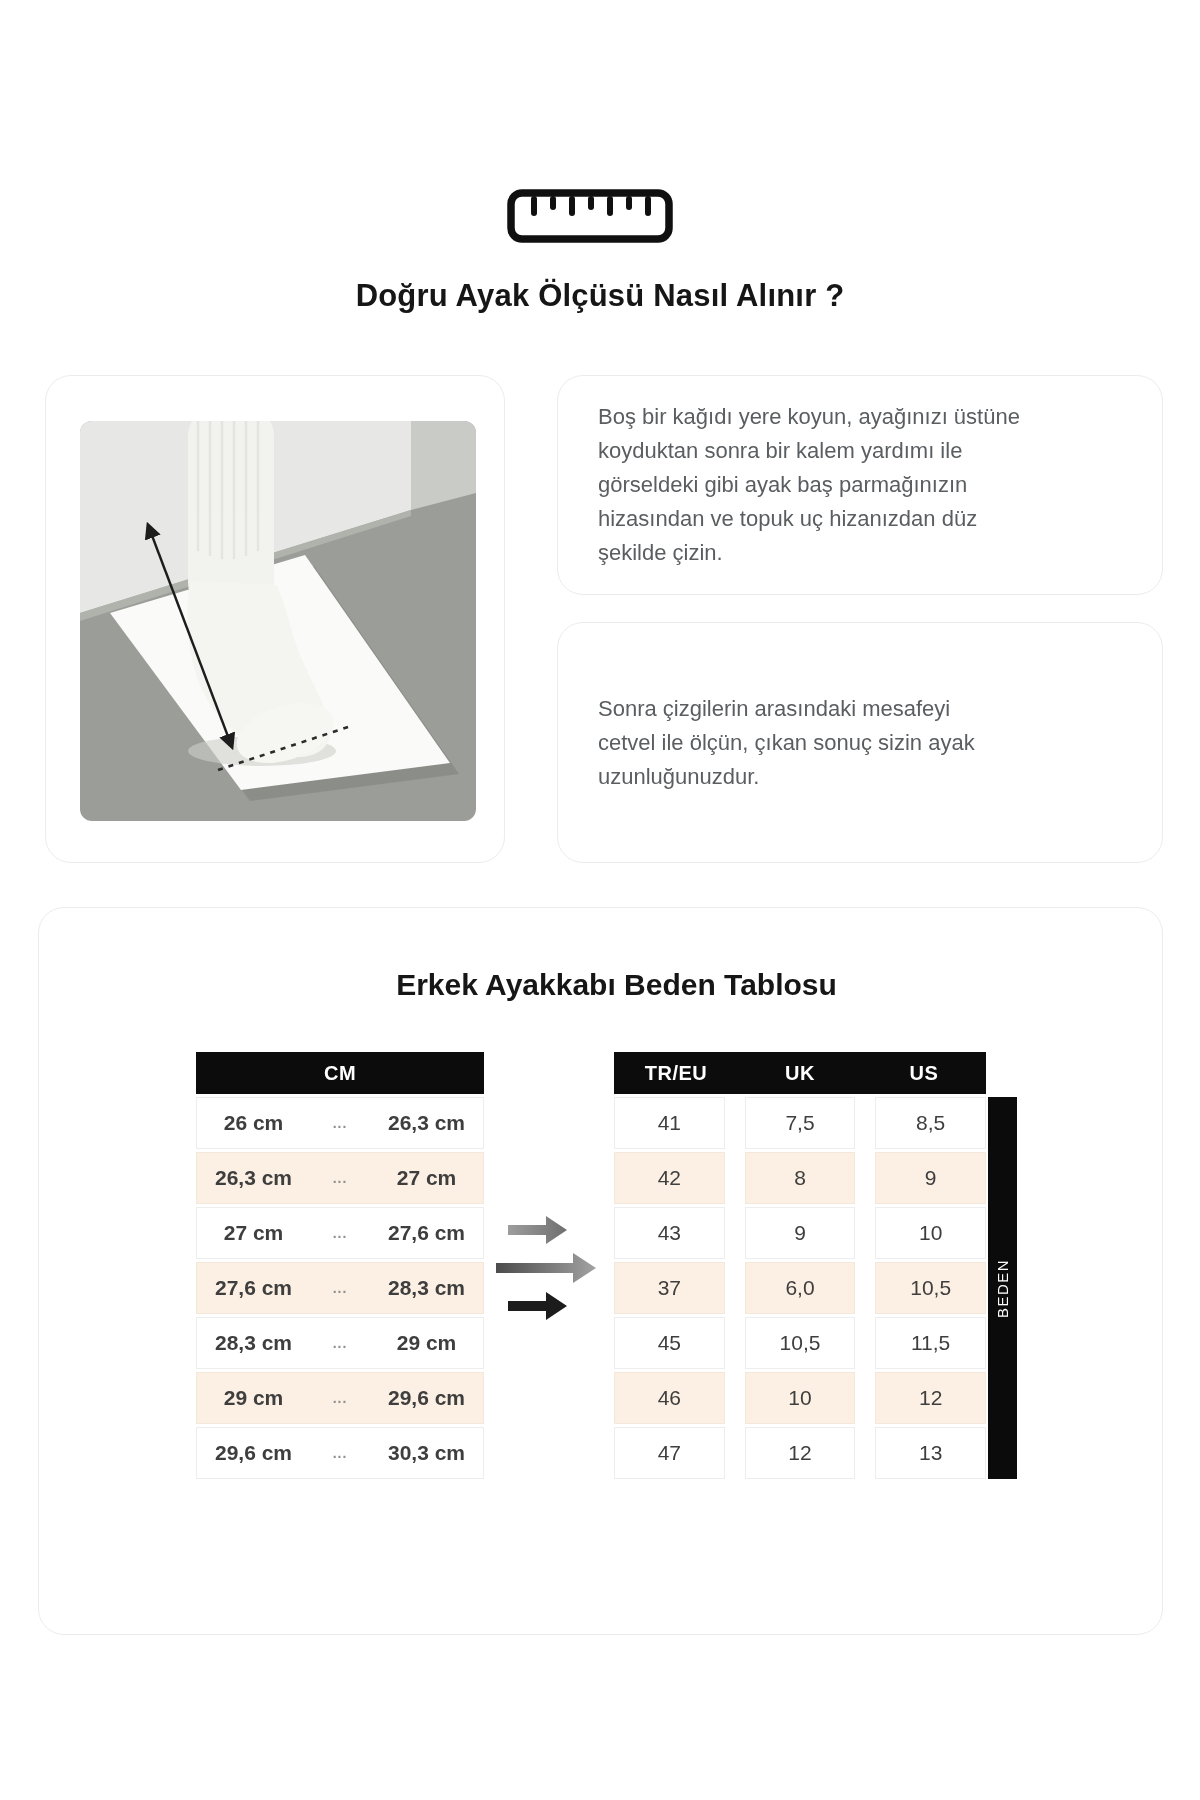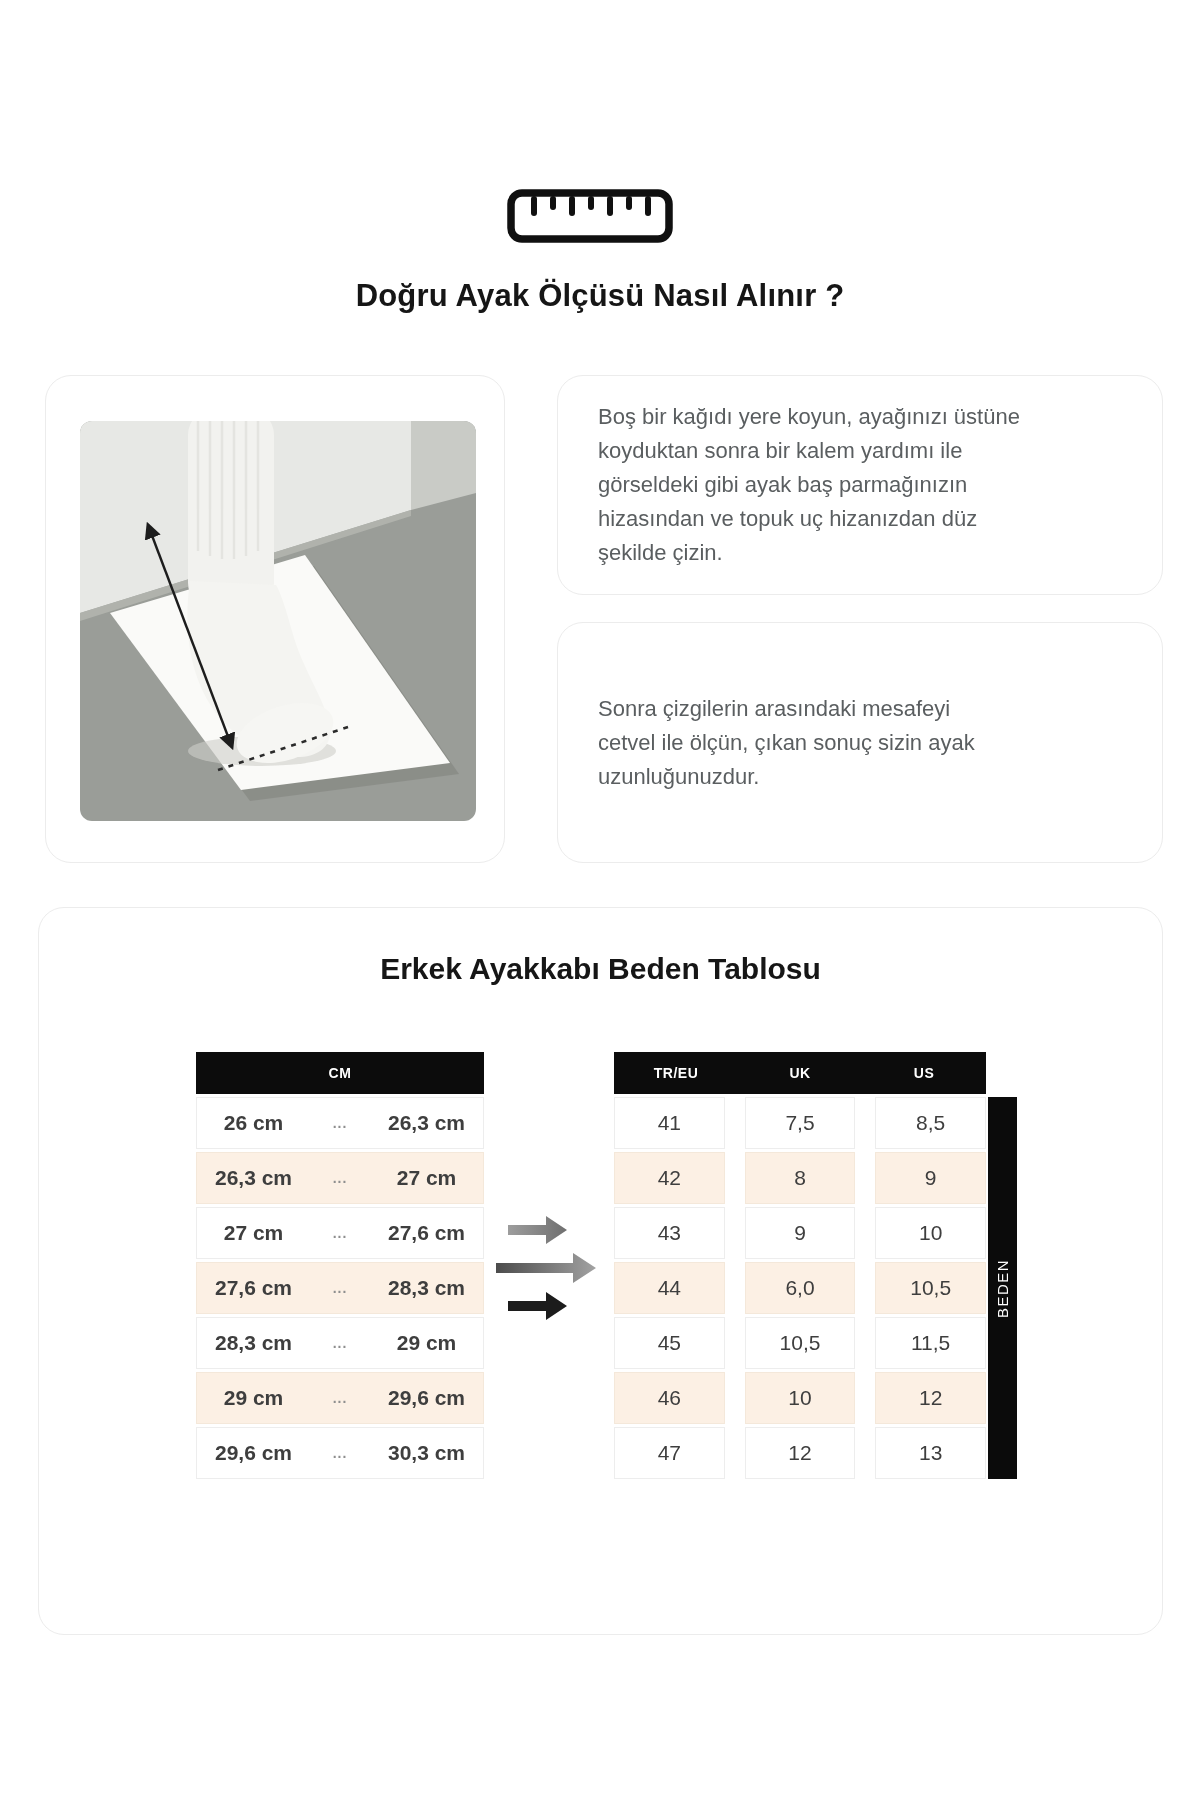--- a/index.html
+++ b/index.html
@@ -36,28 +36,28 @@
   }
   .box-1{top:375px;height:220px;}
   .box-2{top:622px;height:241px;}
 
   
   .size-section{
     position:absolute;left:38px;top:907px;width:1125px;height:728px;
     border:1px solid #ececec;border-radius:26px;background:#fff;box-sizing:border-box;
   }
   .section-title{
-    position:absolute;left:0;top:44px;width:100%;margin:0;text-align:center;
+    position:absolute;left:0;top:44px;width:100%;margin:16px;text-align:center;
     font-size:30px;font-weight:700;color:#161616;
   }
 
   .tbl-header{
     height:42px;background:#0c0c0c;color:#ffffff;
     display:flex;align-items:center;justify-content:center;
-    font-size:14px;font-weight:600;letter-spacing:.5px;margin-bottom:3px;
+    font-size:20px;font-weight:600;letter-spacing:.5px;margin-bottom:3px;
   }
 
   
   .cm-table{position:absolute;left:157px;top:144px;width:288px;}
   .cm-row{
     height:52px;margin-bottom:3px;box-sizing:border-box;
     border:1px solid #ededed;background:#ffffff;
     display:grid;grid-template-columns:1fr 60px 1fr;align-items:center;font-weight:bold;
   }
   .cm-row:nth-child(even){background:#fcf0e4;border-color:#f4e8da;}
@@ -239,21 +239,21 @@
     <div class="sz-cell">42</div>
     <div class="sz-cell">8</div>
     <div class="sz-cell">9</div>
   </div>
           <div class="sz-row">
     <div class="sz-cell">43</div>
     <div class="sz-cell">9</div>
     <div class="sz-cell">10</div>
   </div>
           <div class="sz-row">
-    <div class="sz-cell">44</div>
+    <div class="sz-cell">37</div>
     <div class="sz-cell">6,0</div>
     <div class="sz-cell">10,5</div>
   </div>
           <div class="sz-row">
     <div class="sz-cell">45</div>
     <div class="sz-cell">10,5</div>
     <div class="sz-cell">11,5</div>
   </div>
           <div class="sz-row">
     <div class="sz-cell">46</div>

